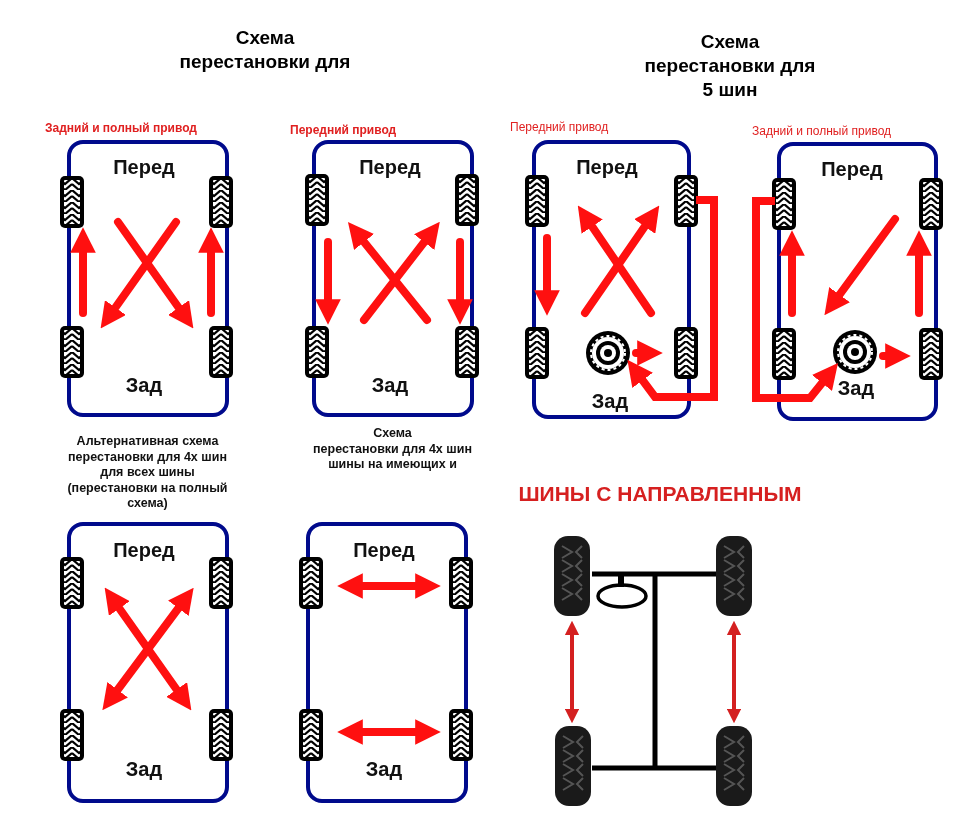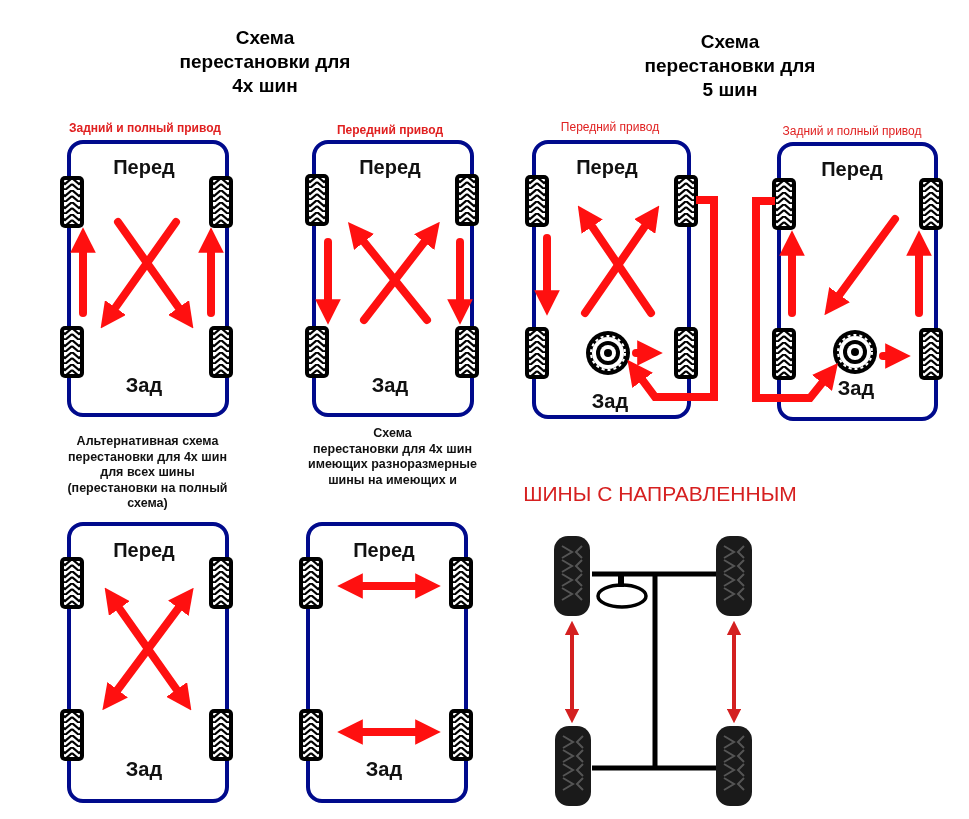--- a/index.html
+++ b/index.html
@@ -1,32 +1,31 @@
 <!DOCTYPE html>
 <html><head>
 <meta charset="utf-8">
 <style>
   html,body{margin:0;padding:0;background:#ffffff;}
   body{width:969px;height:819px;position:relative;overflow:hidden;font-family:"Liberation Sans",sans-serif;}
-  .abs{position:absolute;}
+  .abs{position:absolute;font-weight:bold;}
   .title{font-weight:bold;font-size:19px;line-height:24px;text-align:center;color:#000;}
-  .sub{font-size:12px;color:#e02020;text-align:center;font-weight:bold;}
+  .sub{font-size:12px;color:#e02020;text-align:left;font-weight:bold;}
   .sub.light{font-weight:normal;}
   .desc{font-weight:bold;font-size:12.5px;line-height:15.5px;text-align:center;color:#111;}
   .big-red{font-size:21px;line-height:27px;color:#d62020;text-align:center;font-family:"Liberation Sans",sans-serif;letter-spacing:0px;}
   svg{position:absolute;left:0;top:0;}
   .lbl{font-family:"Liberation Sans",sans-serif;font-weight:bold;font-size:20px;fill:#111;}
 </style>
 </head>
 <body>
 
 <div class="abs title" style="left:160px;top:26px;width:210px;">
   <div>Схема</div>
   <div>перестановки для</div>
-  <div>4х шин</div>
 </div>
 <div class="abs title" style="left:625px;top:30px;width:210px;">
   <div>Схема</div>
   <div>перестановки для</div>
   <div>5 шин</div>
 </div>
 
 <div class="abs sub" style="left:45px;top:121px;width:200px;">Задний и полный привод</div>
 <div class="abs sub" style="left:290px;top:123px;width:200px;">Передний привод</div>
 <div class="abs sub light" style="left:510px;top:120px;width:200px;">Передний привод</div>
@@ -35,21 +34,20 @@
 <div class="abs desc" style="left:45px;top:434px;width:205px;">
   <div>Альтернативная схема</div>
   <div>перестановки для 4х шин</div>
   <div>для всех шины</div>
   <div>(перестановки на полный</div>
   <div>схема)</div>
 </div>
 <div class="abs desc" style="left:285px;top:426px;width:215px;">
   <div>Схема</div>
   <div>перестановки для 4х шин</div>
-  <div>имеющих разноразмерные</div>
   <div>шины на имеющих и</div>
 </div>
 
 <div class="abs big-red" style="left:495px;top:480px;width:330px;">
   <div>ШИНЫ С НАПРАВЛЕННЫМ</div>
 </div>
 
 <svg width="969" height="819" viewBox="0 0 969 819">
   <defs>
     <pattern id="tread" width="14" height="12" patternUnits="userSpaceOnUse">

